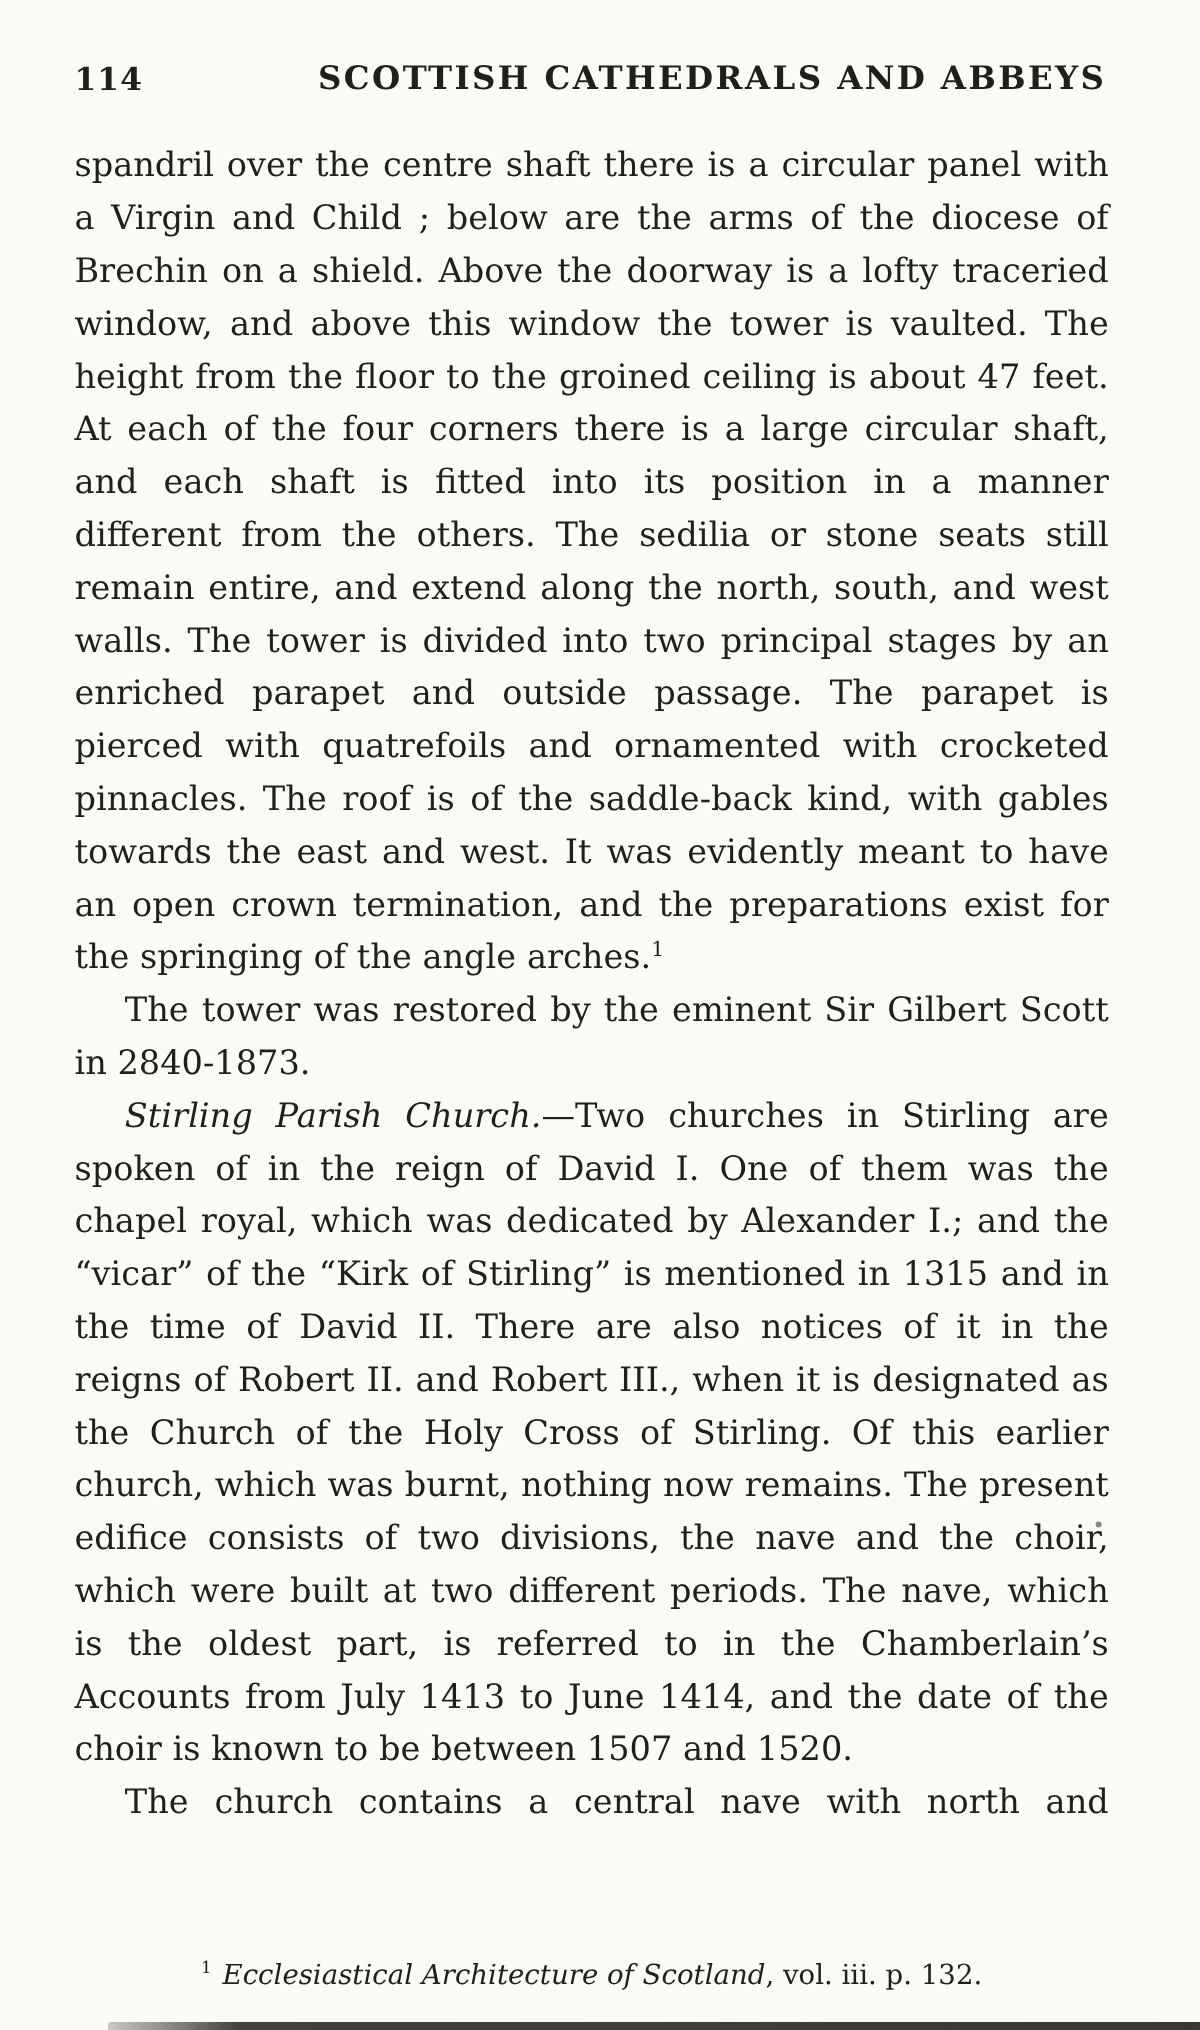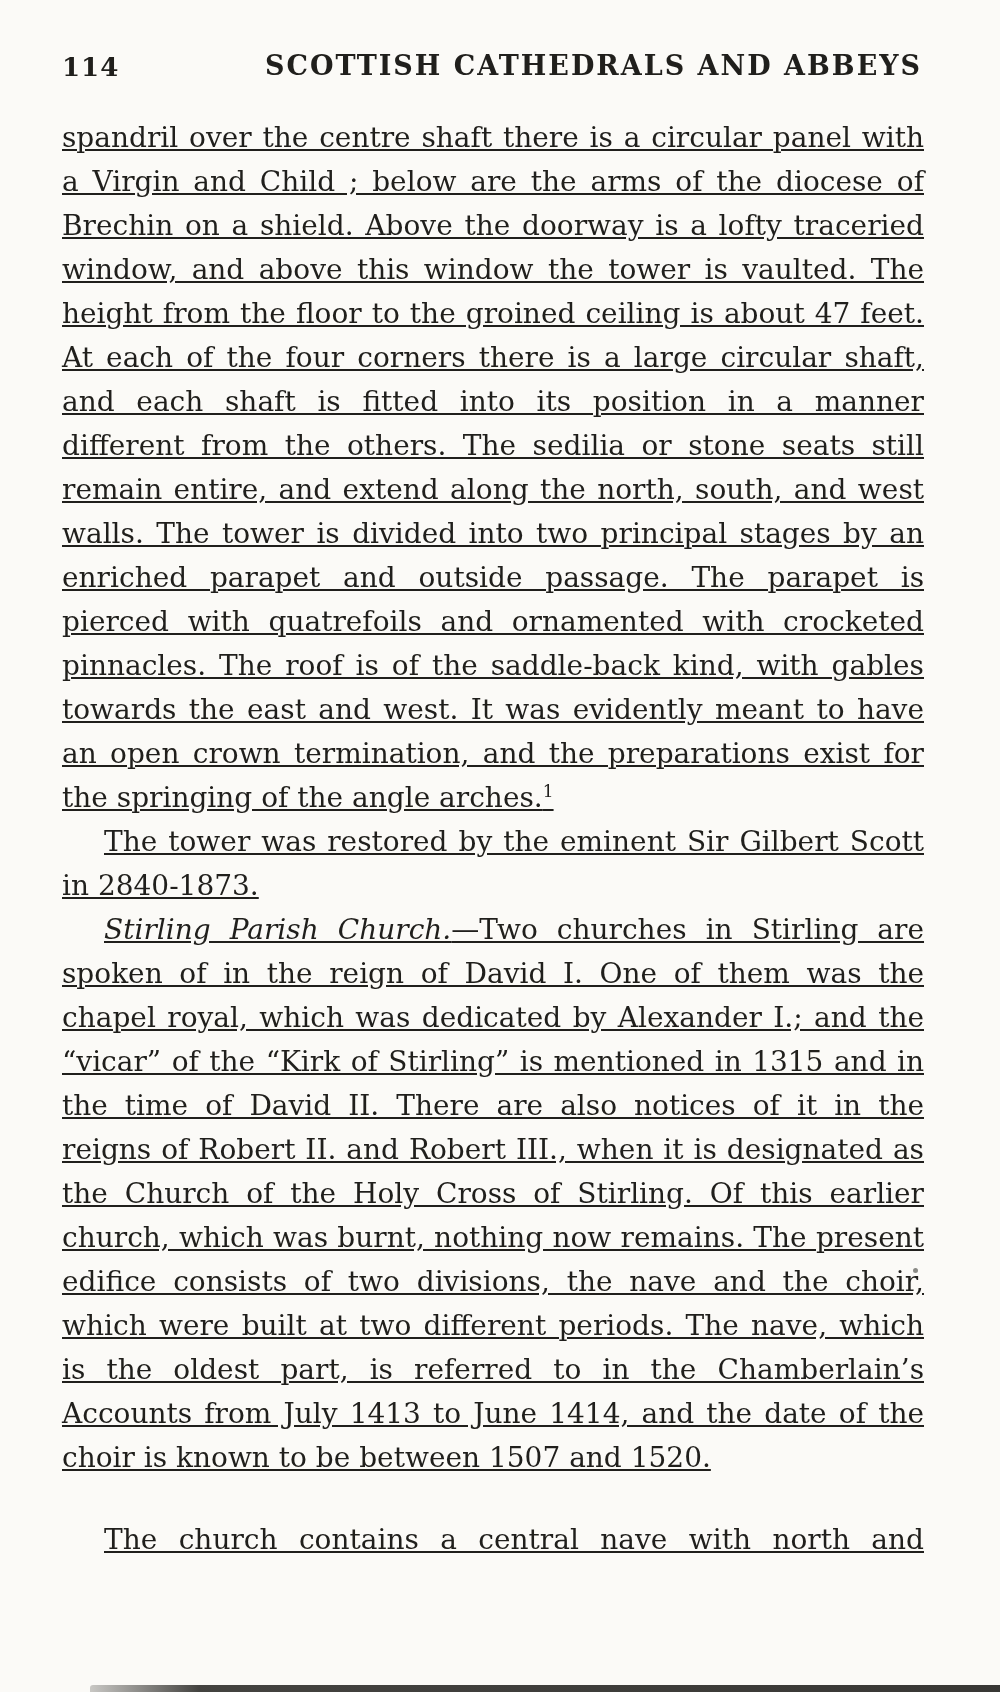--- a/index.html
+++ b/index.html
@@ -9,21 +9,20 @@
   }
   .page {
     position: relative;
     width: 1000px;
     height: 1692px;
     margin: 0 auto;
     background: #fbfaf7;
     color: #201f1c;
     font-family: "DejaVu Serif", "Liberation Serif", serif;
     overflow: hidden;
-    text-decoration: underline;
   }
   
   .running-head {
     position: relative;
     height: 40px;
     margin: 50px 78px 0 62px;
   }
   .folio {
     position: absolute;
     left: 0;
@@ -47,21 +46,21 @@
   .text-block {
     margin: 26px 76px 0 62px;
     font-size: 28px;
     line-height: 44px;
     text-align: justify;
     hyphens: none;
     -webkit-hyphens: none;
   }
   .para { margin: 0; }
   .indent { text-indent: 42px; }
-  .justify-last { text-align-last: justify; margin-top: 38px; }
+  .justify-last { text-align-last: justify; }
   .italic { font-style: italic; }
   .fn-ref {
     font-size: 17px;
     line-height: 0;
     vertical-align: super;
   }
   
   .footnote {
     position: absolute;
     left: 62px;
@@ -112,17 +111,20 @@
     <p class="para"><span>spandril over the centre shaft there is a circular panel with a Virgin and Child ; below are the arms of the diocese of Brechin on a shield. Above the doorway is a lofty traceried window, and above this window the tower is vaulted. The height from the floor to the groined ceiling is about 47 feet. At each of the four corners there is a large circular shaft, and each shaft is fitted into its position in a manner different from the others. The sedilia or stone seats still remain entire, and extend along the north, south, and west walls. The tower is divided into two principal stages by an enriched parapet and outside passage. The parapet is pierced with quatrefoils and ornamented with crocketed pinnacles. The roof is of the saddle-back kind, with gables towards the east and west. It was evidently meant to have an open crown termination, and the preparations exist for the springing of the angle arches.</span><sup class="fn-ref">1</sup></p>
 
     <p class="para indent"><span>The tower was restored by the eminent Sir Gilbert Scott in 2840-1873.</span></p>
 
     <p class="para indent"><span class="italic">Stirling Parish Church.</span><span>—Two churches in Stirling are spoken of in the reign of David I. One of them was the chapel royal, which was dedicated by Alexander I.; and the “vicar” of the “Kirk of Stirling” is mentioned in 1315 and in the time of David II. There are also notices of it in the reigns of Robert II. and Robert III., when it is designated as the Church of the Holy Cross of Stirling. Of this earlier church, which was burnt, nothing now remains. The present edifice consists of two divisions, the nave and the choir, which were built at two different periods. The nave, which is the oldest part, is referred to in the Chamberlain’s Accounts from July 1413 to June 1414, and the date of the choir is known to be between 1507 and 1520.</span></p>
 
     <p class="para indent justify-last"><span>The church contains a central nave with north and</span></p>
 
   </main>
 
+  <footer class="footnote">
+    <sup>1</sup><span class="italic">Ecclesiastical Architecture of Scotland</span><span>, vol. iii. p. 132.</span>
+  </footer>
 
   <div class="ink-speck"></div>
   <div class="scan-bar"></div>
 
 </div>
 
 </body></html>

